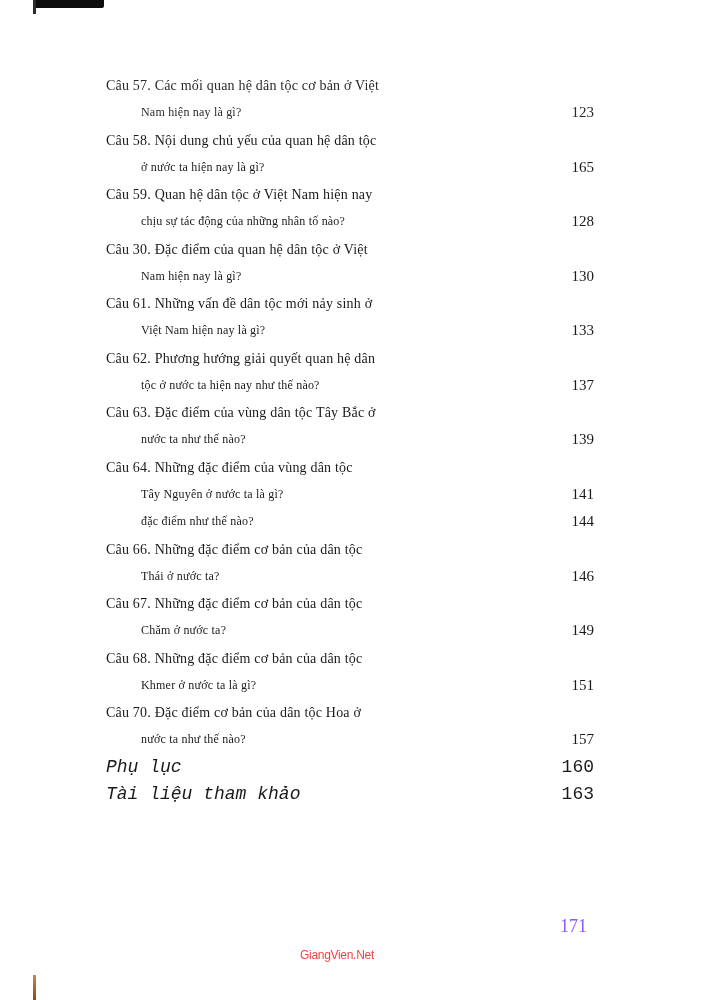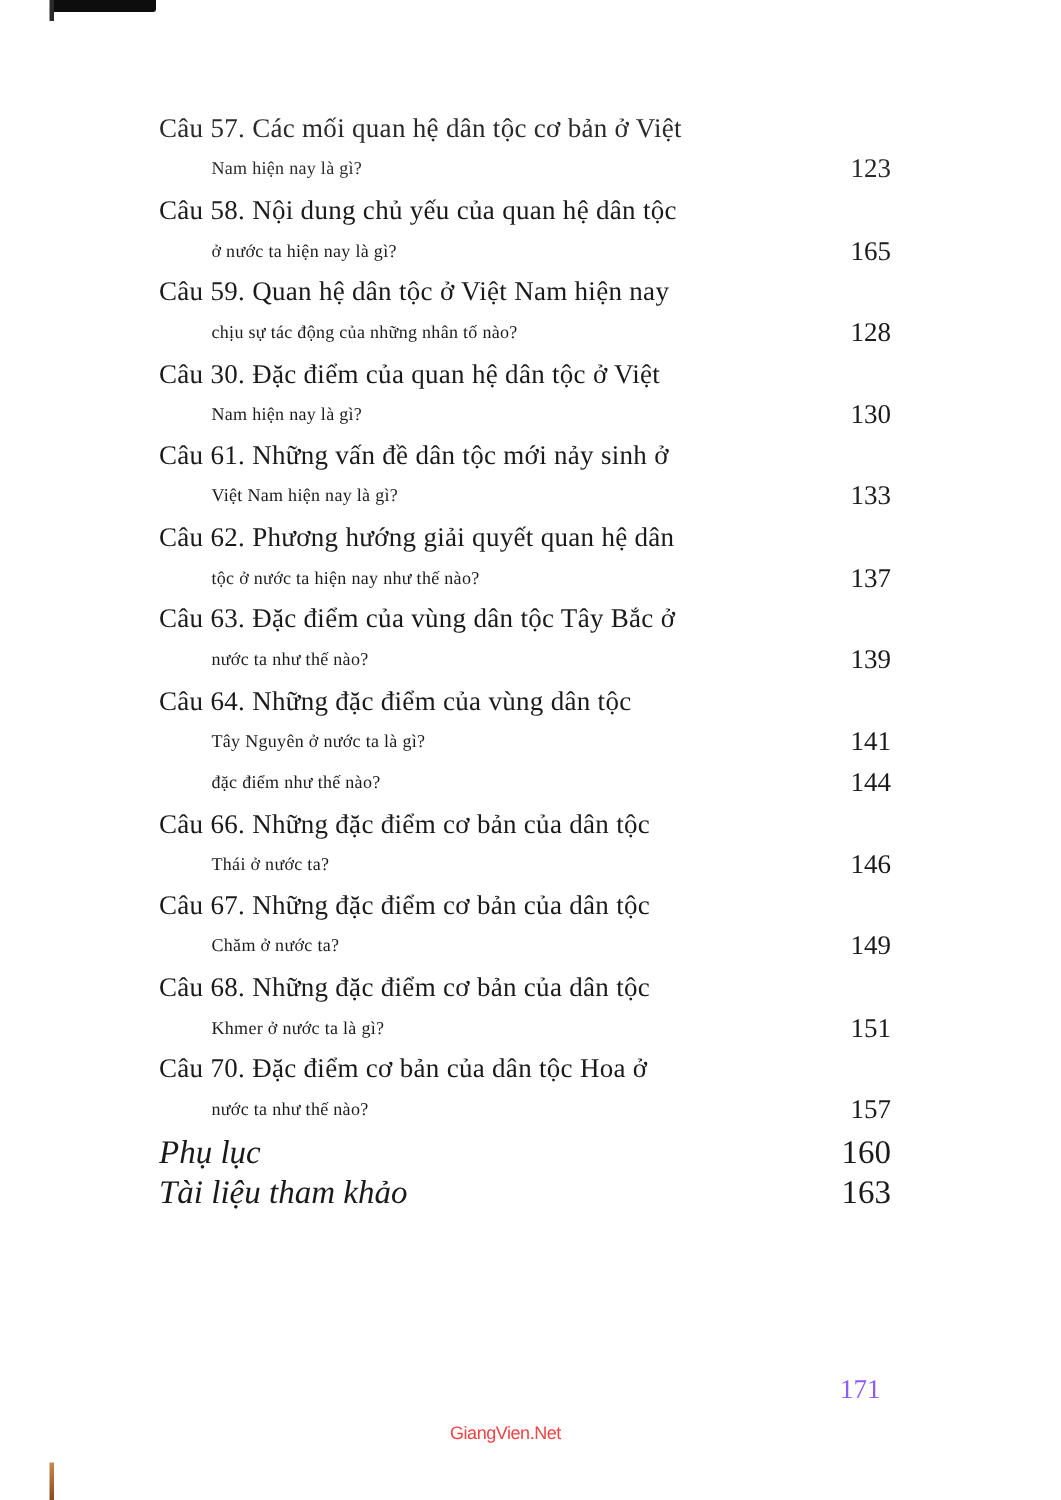--- a/index.html
+++ b/index.html
@@ -16,31 +16,31 @@
     }
     .left-edge {
       position: absolute; left: 33px; top: 975px; width: 3px; height: 25px;
       background: linear-gradient(#c68a50, #8a4a1e);
     }
     .toc {
       position: absolute; left: 106px; top: 72px; width: 488px;
     }
     .entry { position: relative; }
     .entry .line1 {
-      font-size: 18px; line-height: 27px; height: 27px; white-space: nowrap; letter-spacing: 0.2px;
+      font-size: 14px; line-height: 27px; height: 27px; white-space: nowrap; letter-spacing: 0.2px;
     }
     .entry .line2 {
       font-size: 12px; line-height: 27.5px; height: 27.5px; padding-left: 35px; white-space: nowrap; letter-spacing: 0.2px;
     }
     .entry .page {
-      position: absolute; right: 0; bottom: 0; font-size: 18px; line-height: 27.5px; margin-left: 18px;
+      position: absolute; right: 0; bottom: 0; font-size: 15px; line-height: 27.5px; margin-left: 18px;
     }
     .entry.first .line1, .entry.first .line2, .entry.first .page { color: #2a2a2a; }
     .single {
-      position: relative; height: 27px; font-size: 22px; line-height: 27px;
+      position: relative; height: 27px; font-size: 18px; line-height: 27px; font-family: Liberation Mono, monospace;
     }
     .single .label { font-style: italic; }
     .single .page { position: absolute; right: 0; top: 0; }
     .page-number {
       position: absolute; left: 560px; top: 916px; font-size: 18px; font-family: "Liberation Serif", serif; color: #8b5cf6;
     }
     .watermark {
       position: absolute; left: 300px; top: 948px; font-family: "Liberation Sans", "DejaVu Sans", sans-serif;
       font-size: 12px; color: #ef4444; letter-spacing: -0.3px;
     }

